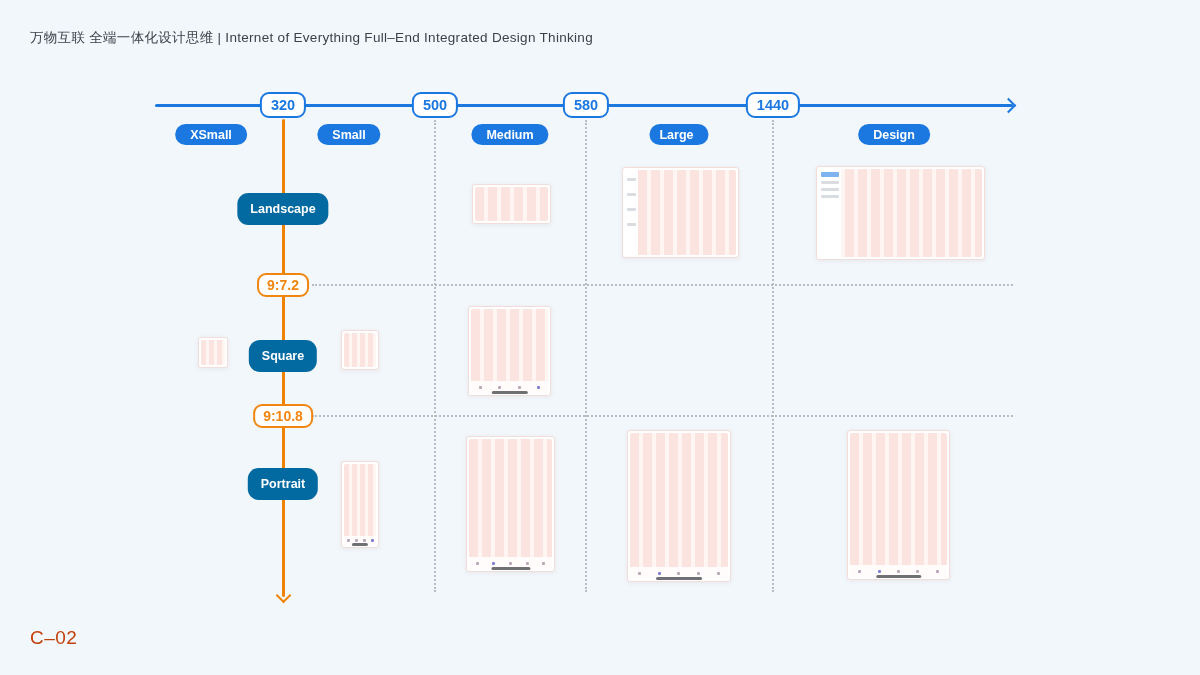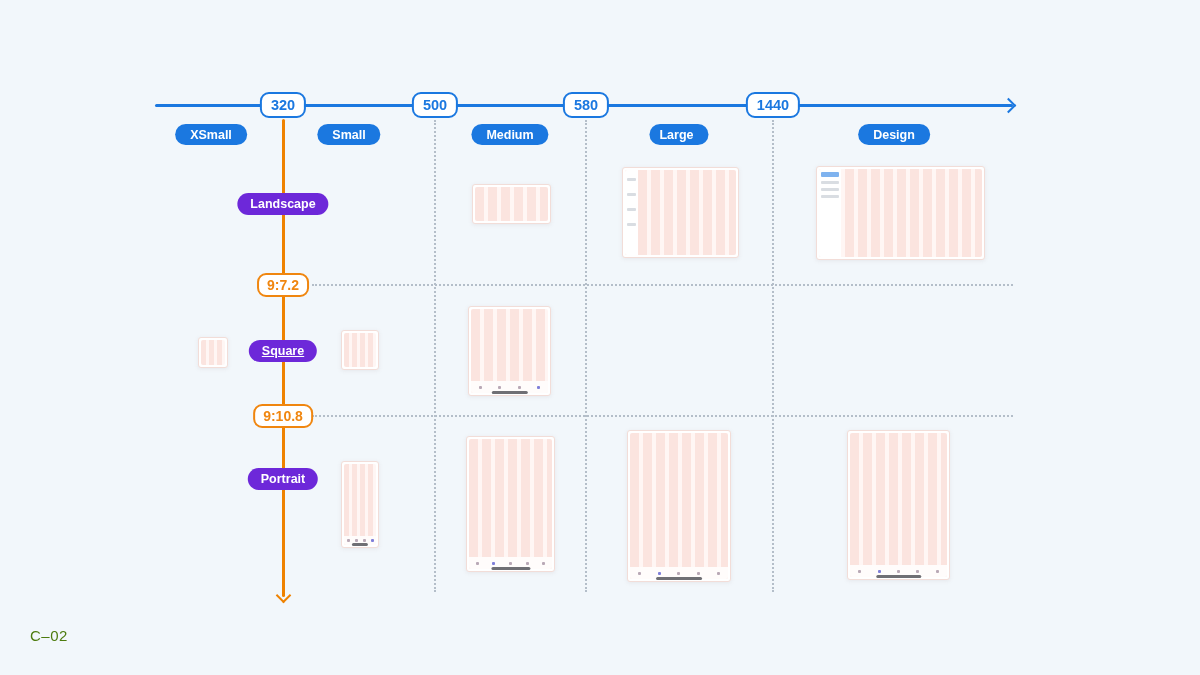--- a/index.html
+++ b/index.html
@@ -12,21 +12,21 @@
     width:1200px;height:675px;
     background:#f2f7fb;
     overflow:hidden;
   }
   .page-title{
     position:absolute;left:30px;top:29px;
     font-size:13.5px;color:#3c4148;letter-spacing:.3px;
   }
   .footer-code{
     position:absolute;left:30px;top:627px;
-    font-size:15px;color:#4d7c0f;letter-spacing:.5px;
+    font-size:19px;color:#c2410c;letter-spacing:.5px;
   }
   
   .h-axis-line{
     position:absolute;left:155px;top:104px;width:858px;height:2.5px;
     background:#1b78e0;border-radius:2px;
   }
   .h-axis-arrow{
     position:absolute;left:1003px;top:100px;width:9px;height:9px;
     border-top:2.5px solid #1b78e0;border-right:2.5px solid #1b78e0;
     transform:rotate(45deg);
@@ -51,23 +51,23 @@
   }
   .size-pill{
     position:absolute;top:112px;height:21px;
     transform:translateX(-50%);
     background:#1b78e0;border-radius:11px;
     color:#ffffff;font-weight:bold;font-size:12.5px;
     display:flex;align-items:center;justify-content:center;
     padding:0 15px;z-index:3;margin-top:12px;
   }
   .ratio-solid{
-    position:absolute;left:283px;height:22px;
-    transform:translateX(-50%);
-    background:#6d28d9;border-radius:11px;
+    position:absolute;left:283px;height:32px;
+    transform:translateX(-50%);
+    background:#0369a1;border-radius:11px;
     color:#ffffff;font-weight:bold;font-size:12.5px;
     display:flex;align-items:center;justify-content:center;
     padding:0 13px;z-index:3;
   }
   .ratio-outline{
     position:absolute;left:283px;height:20px;
     transform:translateX(-50%);
     background:#ffffff;border:2.5px solid #f0860f;border-radius:9px;
     color:#f0860f;font-weight:bold;font-size:14px;
     display:flex;align-items:center;justify-content:center;
@@ -118,20 +118,21 @@
   .home-bar{
     position:absolute;left:50%;bottom:1px;transform:translateX(-50%);
     width:45%;height:3px;background:#6f6f74;border-radius:2px;z-index:3;
   }
 </style>
 </head>
 <body>
 
 <div class="canvas">
 
+  <div class="page-title">万物互联 全端一体化设计思维 | Internet of Everything Full–End Integrated Design Thinking</div>
   <div class="footer-code">C–02</div>
 
   <div class="h-axis-line"></div>
   <div class="h-axis-arrow"></div>
 
   <div class="bp-badge" style="left:283px;">320</div>
   <div class="bp-badge" style="left:435px;">500</div>
   <div class="bp-badge" style="left:586px;">580</div>
   <div class="bp-badge" style="left:773px;">1440</div>
 
@@ -139,21 +140,21 @@
   <div class="size-pill" style="left:349px;">Small</div>
   <div class="size-pill" style="left:510px;">Medium</div>
   <div class="size-pill" style="left:679px;padding-left:10px;">Large</div>
   <div class="size-pill" style="left:894px;">Design</div>
 
   <div class="v-axis-line"></div>
   <div class="v-axis-arrow"></div>
 
   <div class="ratio-solid" style="top:193px;">Landscape</div>
   <div class="ratio-outline" style="top:273px;">9:7.2</div>
-  <div class="ratio-solid" style="top:340px;text-decoration:underline;">Square</div>
+  <div class="ratio-solid" style="top:340px;">Square</div>
   <div class="ratio-outline" style="top:404px;">9:10.8</div>
   <div class="ratio-solid" style="top:468px;">Portrait</div>
 
   <div class="v-guide" style="left:434px;"></div>
   <div class="v-guide" style="left:585px;"></div>
   <div class="v-guide" style="left:772px;"></div>
   <div class="h-guide" style="top:284px;"></div>
   <div class="h-guide" style="top:415px;"></div>
 
   <div class="mock" style="left:472px;top:184px;width:77px;height:38px;">

